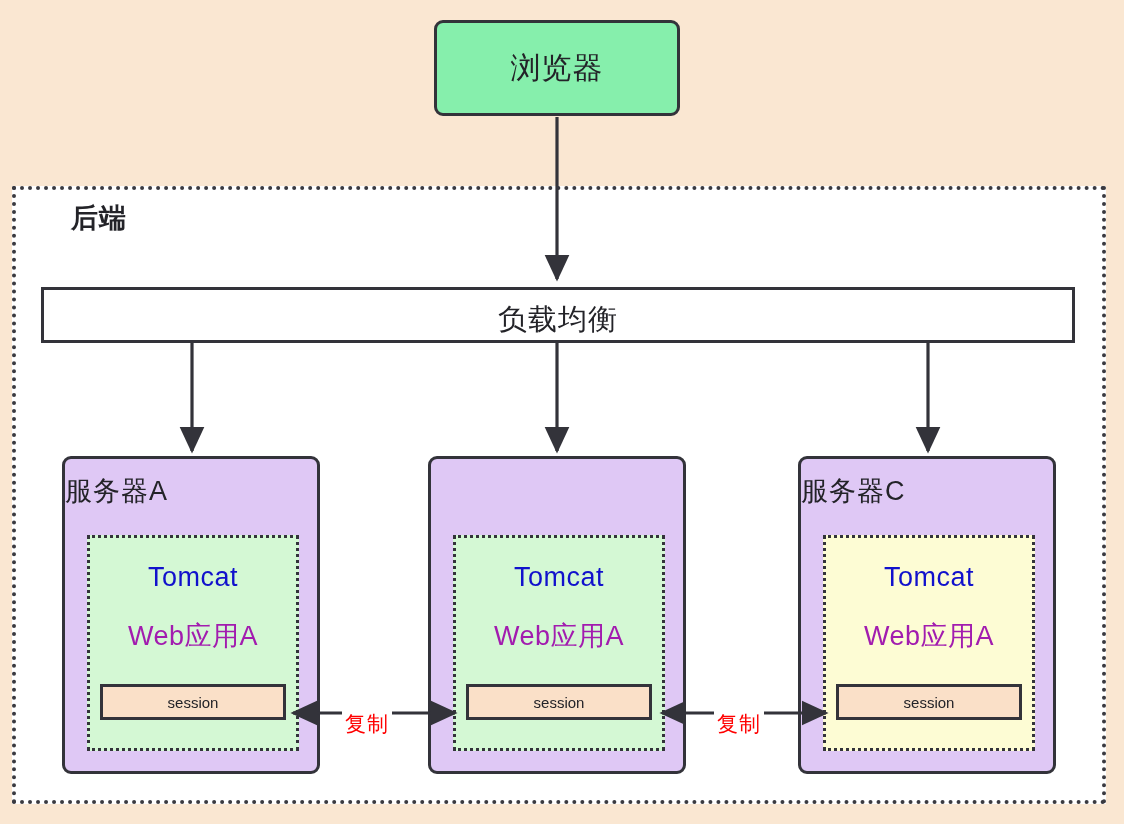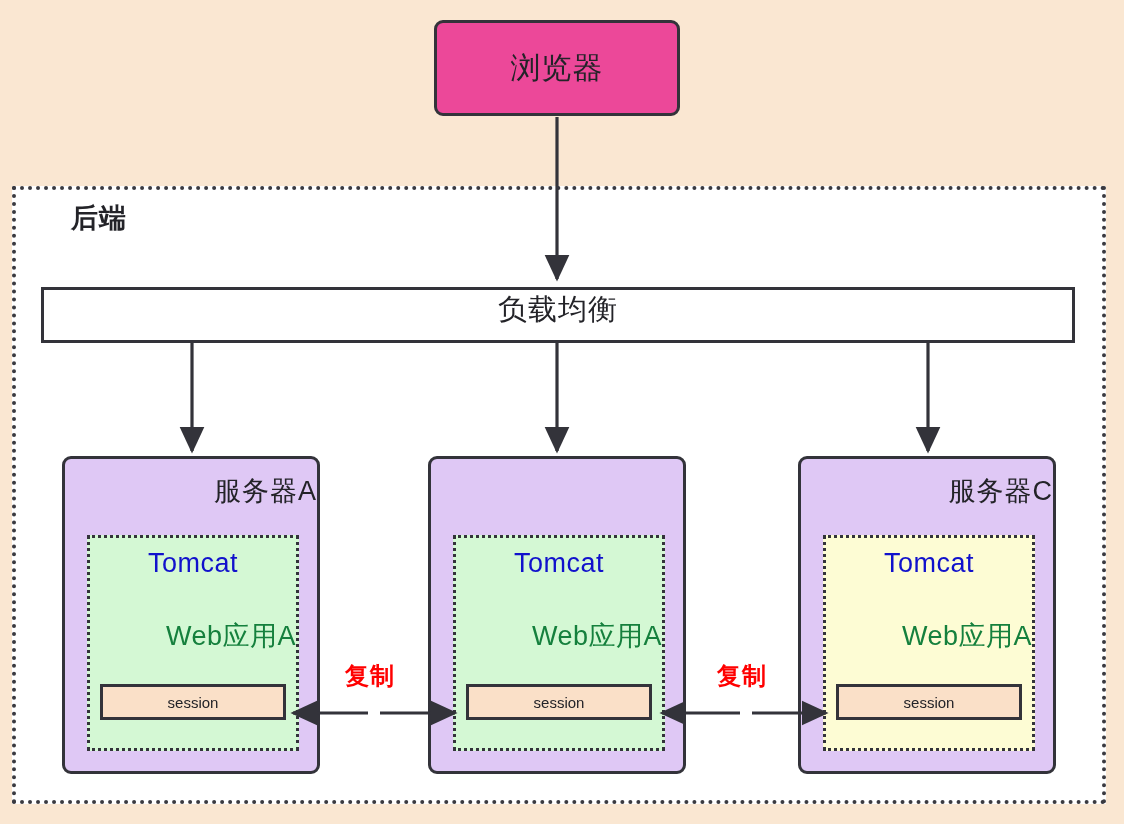--- a/index.html
+++ b/index.html
@@ -19,21 +19,21 @@
     left: 0; top: 0;
     width: 1124px;
     height: 824px;
   }
 
   
   .browser-box {
     position: absolute;
     left: 434px; top: 20px;
     width: 246px; height: 96px;
-    background: #ec4899;
+    background: #86efac;
     border: 3px solid #33333a;
     border-radius: 9px;
     box-sizing: border-box;
     display: flex;
     align-items: center;
     justify-content: center;
     font-size: 30px;
     color: #232328;
     letter-spacing: 1px;
     z-index: 6;
@@ -62,21 +62,21 @@
 
   
   .loadbalancer-box {
     position: absolute;
     left: 41px; top: 287px;
     width: 1034px; height: 56px;
     background: #ffffff;
     border: 3px solid #33333a;
     box-sizing: border-box;
     display: flex;
-    align-items: flex-start;
+    align-items: flex-end;
     justify-content: center;
     font-size: 29px;
     color: #232328;
     letter-spacing: 1px;
     z-index: 4;
   }
 
   
   .server-box {
     position: absolute;
@@ -90,55 +90,55 @@
     z-index: 4;
   }
   .server-a { left: 62px; }
   .server-b { left: 428px; }
   .server-c { left: 798px; text-decoration: underline; }
 
   .server-title {
     position: absolute;
     left: 0; top: 14px;
     width: 100%;
-    text-align: right;
+    text-align: left;
     font-size: 27px;
     color: #232328;
     letter-spacing: 1px;
   }
 
   
   .tomcat-box {
     position: absolute;
     left: 22px;
     top: 76px;
     width: 212px;
     height: 216px;
     border: 3px dotted #33333a;
     box-sizing: border-box;
   }
   .tomcat-green { background: #d4f8d4; }
   .tomcat-yellow { background: #fdfcd4; }
 
   .tomcat-label {
     position: absolute;
-    left: 0; top: 10px;
+    left: 0; top: 24px;
     width: 100%;
     text-align: center;
     font-size: 27px;
     color: #1111cc;
     letter-spacing: 0.5px;
   }
   .webapp-label {
     position: absolute;
     left: 0; top: 80px;
     width: 100%;
-    text-align: right;
-    font-size: 27px;
-    color: #15803d;
+    text-align: center;
+    font-size: 27px;
+    color: #a21caf;
     letter-spacing: 0.5px;
   }
 
   
   .session-box {
     position: absolute;
     left: 10px;
     top: 146px;
     width: 186px;
     height: 36px;
@@ -148,23 +148,23 @@
     display: flex;
     align-items: center;
     justify-content: center;
     font-size: 15px;
     color: #232328;
   }
 
   
   .replicate-label {
     position: absolute;
-    top: 660px;
-    font-size: 24px;
-    font-weight: bold;
+    top: 710px;
+    font-size: 21px;
+    font-weight: normal;
     color: #ff0000;
     background: #ffffff;
     padding: 0 3px;
     z-index: 7;
     letter-spacing: 1px;
   }
   .replicate-1 { left: 342px; }
   .replicate-2 { left: 714px; }
 
   svg.arrows {

